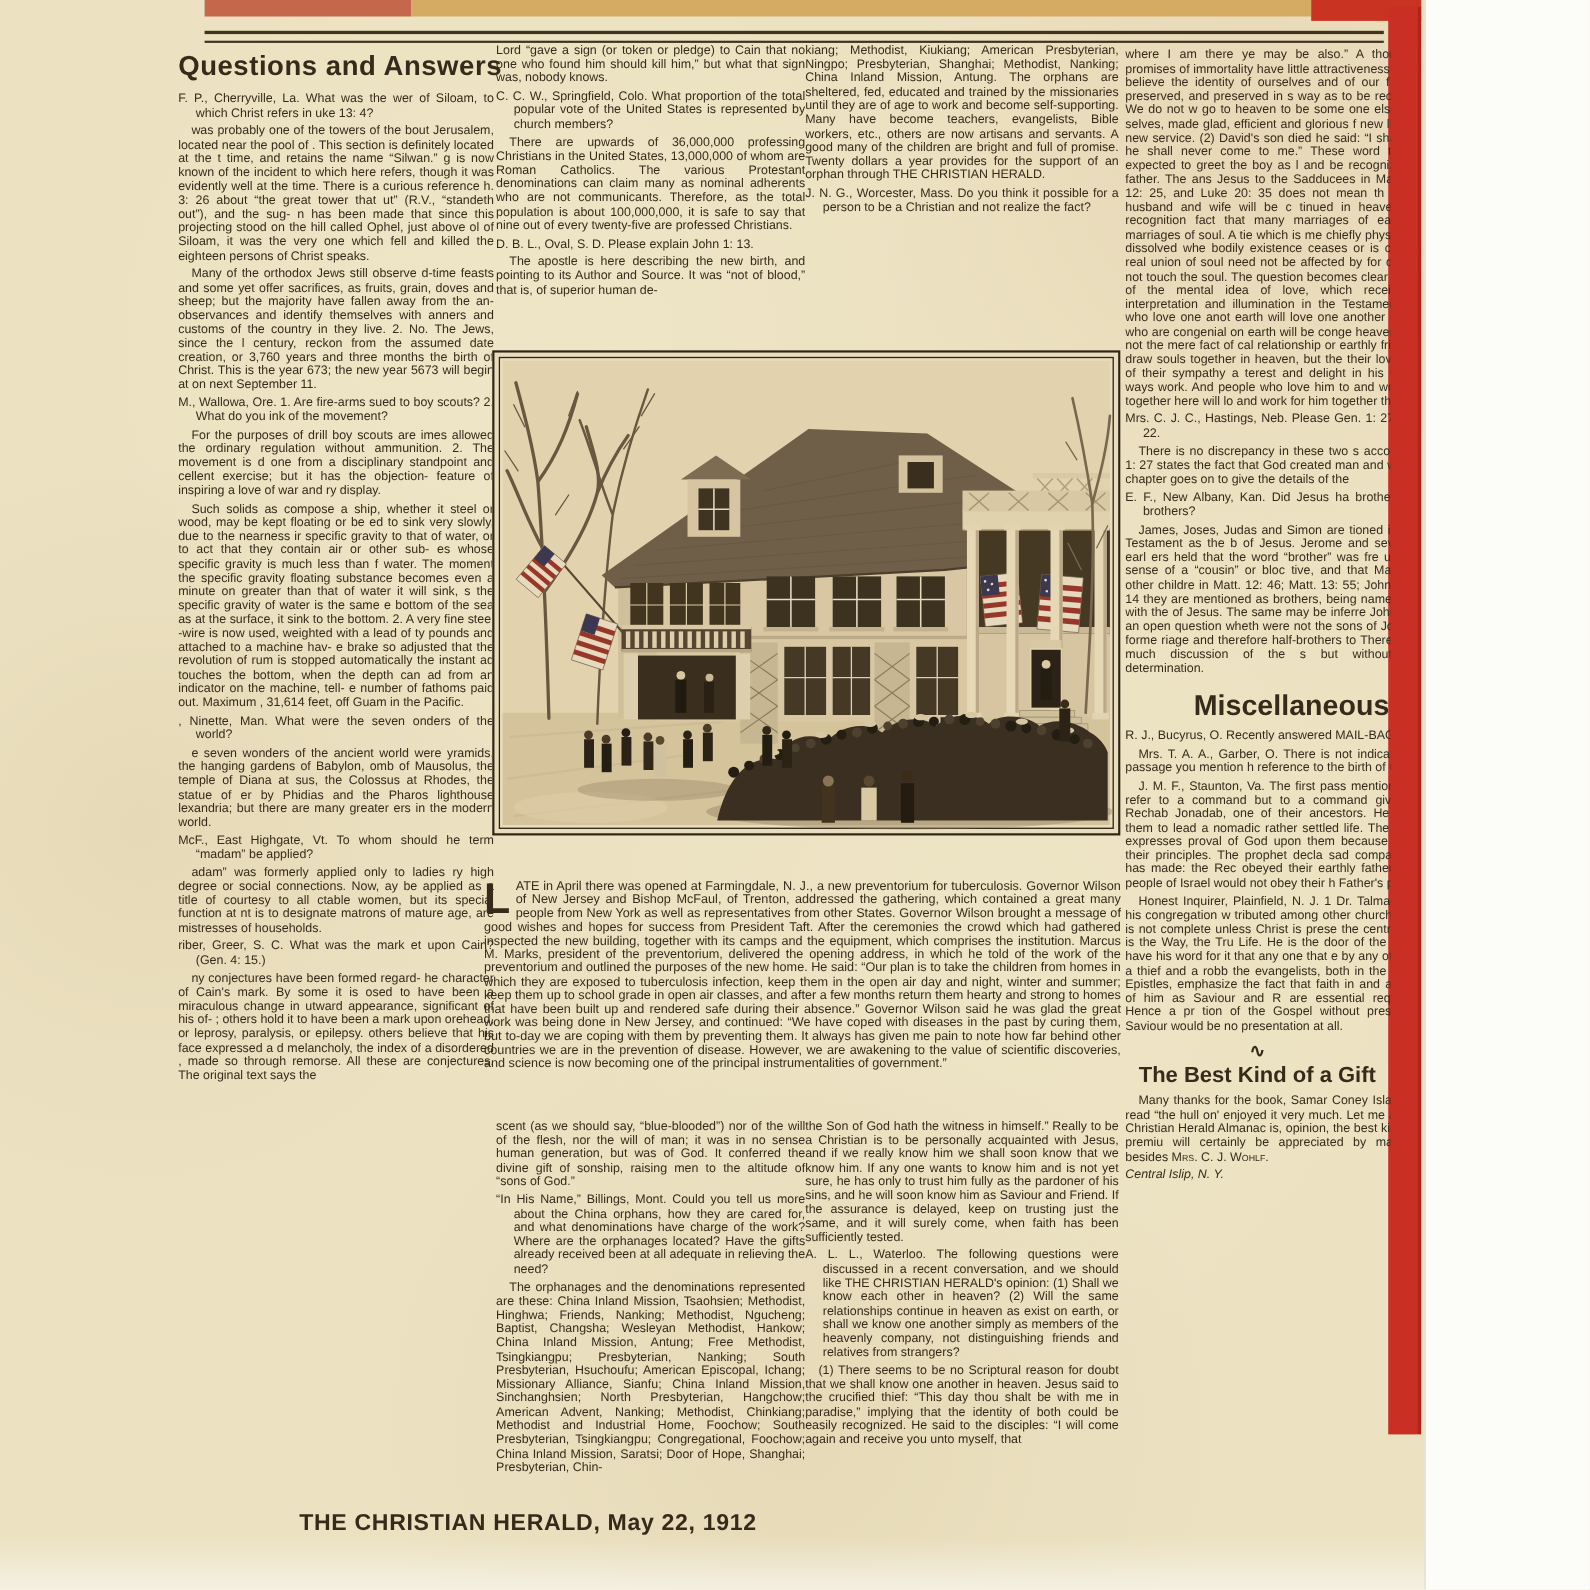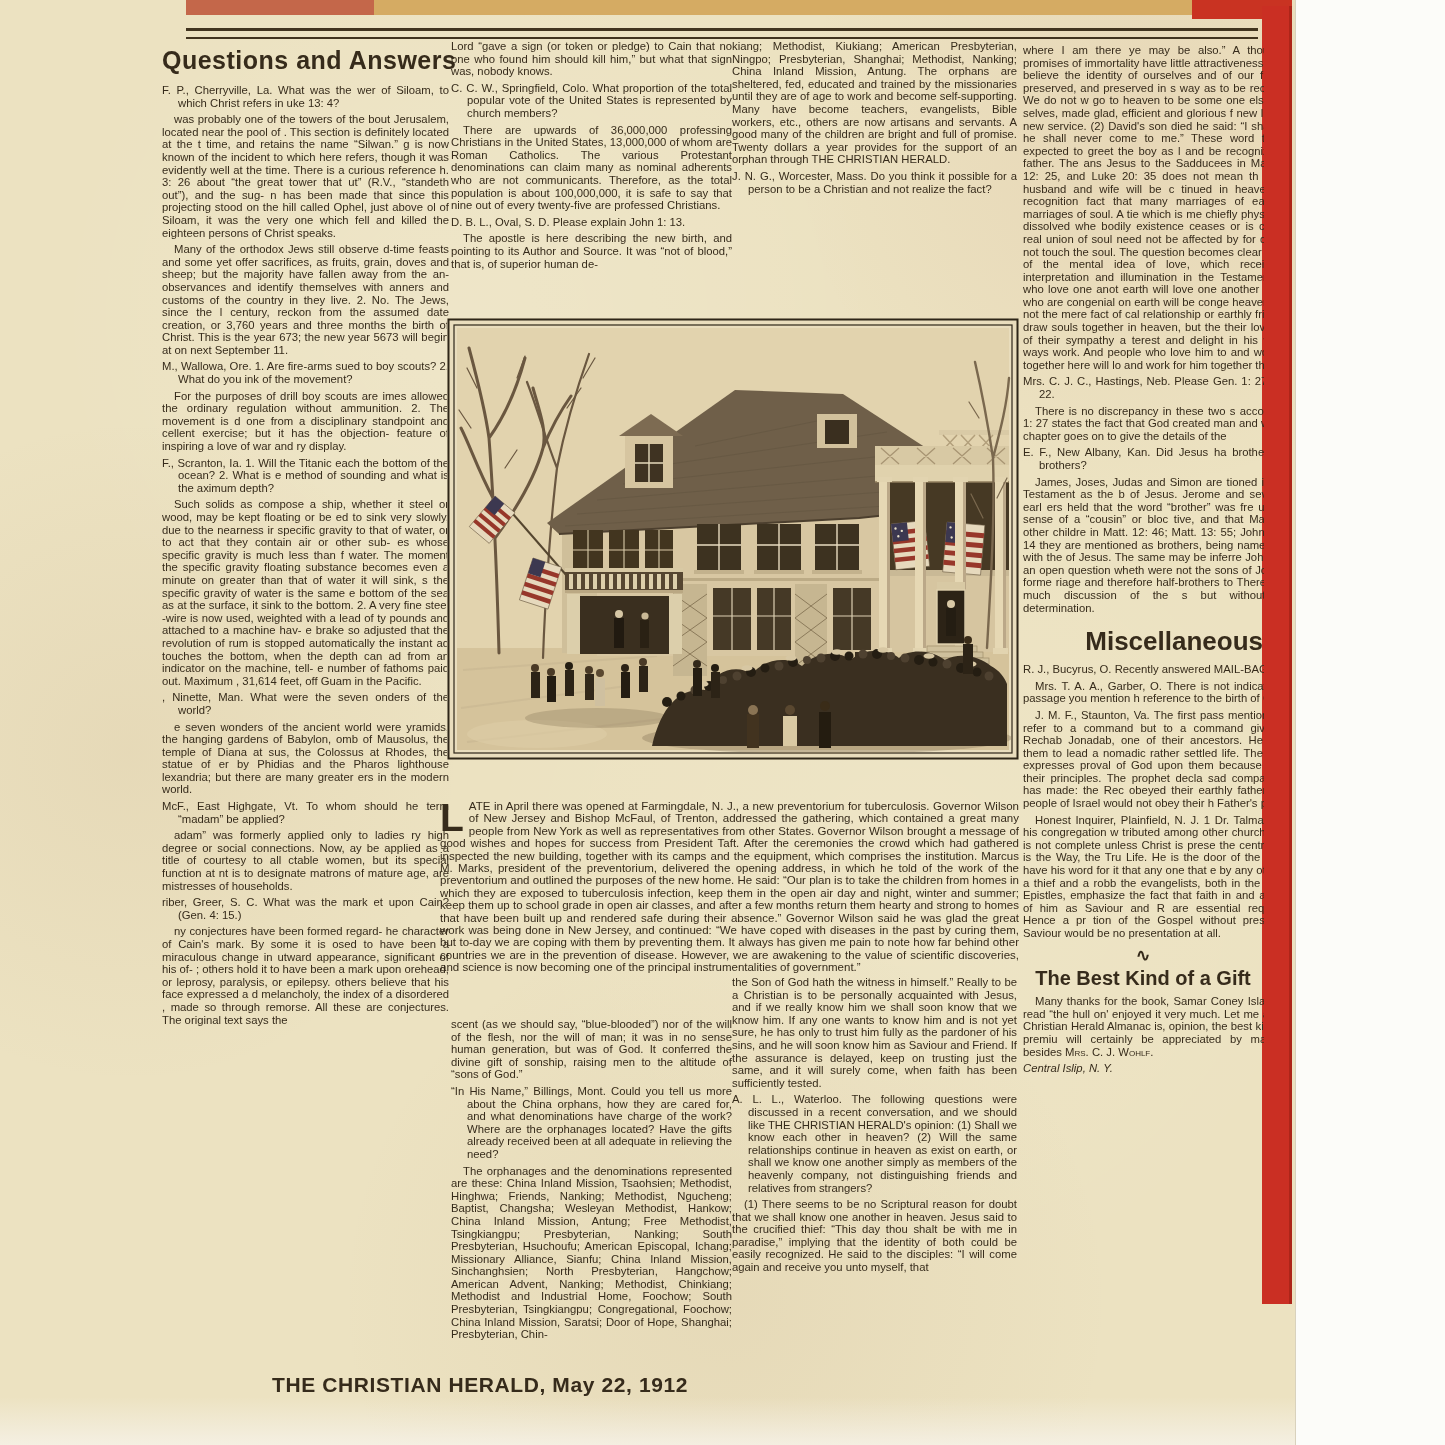--- a/index.html
+++ b/index.html
@@ -24,21 +24,21 @@
   .redstrip{position:absolute;left:1262px;top:6px;width:30px;height:1298px;background:#ca2f23;box-shadow:inset -3px 0 0 rgba(120,20,10,.35);}
   .col{position:absolute;font-size:11.3px;line-height:12.6px;}
   .col p{margin:0 0 4px;text-align:justify;}
   .q{padding-left:16px;text-indent:-16px;}
   .a{text-indent:12px;}
   .cont{text-indent:0;}
   .col1{left:162px;top:46px;width:287px;}
   .col2top{left:451px;top:40px;width:281px;}
   .col3top{left:732px;top:40px;width:285px;}
   .col2bot{left:451px;top:1018px;width:281px;}
-  .col3bot{left:732px;top:976px;width:285px;}
+  .col3bot{left:732px;top:1018px;width:285px;}
   .col4{left:1023px;top:44px;width:241px;height:1330px;overflow:hidden;}
   .col4 .inner{width:294px;}
   h1.qa-h{font-size:25px;line-height:28px;margin:0 0 10px;font-weight:bold;letter-spacing:.5px;white-space:nowrap;}
   h2.misc-h{font-size:26px;line-height:30px;margin:12px 0 7px;text-align:right;font-weight:bold;width:240px;}
   h3.gift-h{font-size:20px;line-height:24px;margin:4px 0 5px;font-weight:bold;text-align:center;width:240px;}
   .ornament{width:240px;text-align:center;font-size:17px;font-weight:bold;margin:10px 0 0;}
   .photo{position:absolute;left:447px;top:318px;width:572px;height:442px;margin:0;}
   .caption{position:absolute;left:447px;top:768px;width:572px;text-align:center;font-weight:bold;font-size:18.5px;letter-spacing:.3px;}
   .article{position:absolute;left:440px;top:800px;width:579px;font-size:11.5px;line-height:12.4px;text-align:justify;}
   .dropcap{float:left;font-size:39px;line-height:33px;font-weight:bold;padding:1px 5px 0 0;}
@@ -60,21 +60,20 @@
   <div class="rule r2"></div>
   <div class="redstrip"></div>
 
   <section class="col col1">
     <h1 class="qa-h">Questions and Answers</h1>
     <p class="q">F. P., Cherryville, La.  What was the wer of Siloam, to which Christ refers in uke 13: 4?</p>
     <p class="a">was probably one of the towers of the bout Jerusalem, located near the pool of .  This section is definitely located at the t time, and retains the name “Silwan.” g is now known of the incident to which here refers, though it was evidently well at the time.  There is a curious reference h. 3: 26 about “the great tower that ut” (R.V., “standeth out”), and the sug- n has been made that since this projecting stood on the hill called Ophel, just above ol of Siloam, it was the very one which fell and killed the eighteen persons of Christ speaks.</p>
     <p class="a">Many of the orthodox Jews still observe d-time feasts and some yet offer sacrifices, as fruits, grain, doves and sheep; but the majority have fallen away from the an- observances and identify themselves with anners and customs of the country in they live.  2. No.  The Jews, since the l century, reckon from the assumed date creation, or 3,760 years and three months the birth of Christ.  This is the year 673; the new year 5673 will begin at on next September 11.</p>
     <p class="q">M., Wallowa, Ore.  1. Are fire-arms sued to boy scouts?  2. What do you ink of the movement?</p>
     <p class="a">For the purposes of drill boy scouts are imes allowed the ordinary regulation without ammunition.  2. The movement is d one from a disciplinary standpoint and cellent exercise; but it has the objection- feature of inspiring a love of war and ry display.</p>
-    <p class="q">F., Scranton, Ia.  1. Will the Titanic each the bottom of the ocean?  2. What is e method of sounding and what is the aximum depth?</p>
     <p class="a">Such solids as compose a ship, whether it steel or wood, may be kept floating or be ed to sink very slowly, due to the nearness ir specific gravity to that of water, or to act that they contain air or other sub- es whose specific gravity is much less than f water.  The moment the specific gravity floating substance becomes even a minute on greater than that of water it will sink, s the specific gravity of water is the same e bottom of the sea as at the surface, it sink to the bottom.  2. A very fine steel -wire is now used, weighted with a lead of ty pounds and attached to a machine hav- e brake so adjusted that the revolution of rum is stopped automatically the instant ad touches the bottom, when the depth can ad from an indicator on the machine, tell- e number of fathoms paid out.  Maximum , 31,614 feet, off Guam in the Pacific.</p>
     <p class="q">, Ninette, Man.  What were the seven onders of the world?</p>
     <p class="a">e seven wonders of the ancient world were yramids, the hanging gardens of Babylon, omb of Mausolus, the temple of Diana at sus, the Colossus at Rhodes, the statue of er by Phidias and the Pharos lighthouse lexandria; but there are many greater ers in the modern world.</p>
     <p class="q">McF., East Highgate, Vt.  To whom should he term “madam” be applied?</p>
     <p class="a">adam” was formerly applied only to ladies ry high degree or social connections.  Now, ay be applied as a title of courtesy to all ctable women, but its special function at nt is to designate matrons of mature age, are mistresses of households.</p>
     <p class="q">riber, Greer, S. C.  What was the mark et upon Cain?  (Gen. 4: 15.)</p>
     <p class="a">ny conjectures have been formed regard- he character of Cain's mark.  By some it is osed to have been a miraculous change in utward appearance, significant of his of- ; others hold it to have been a mark upon orehead, or leprosy, paralysis, or epilepsy. others believe that his face expressed a d melancholy, the index of a disordered , made so through remorse.  All these are conjectures.  The original text says the</p>
   </section>
 
   <section class="col col2top">

